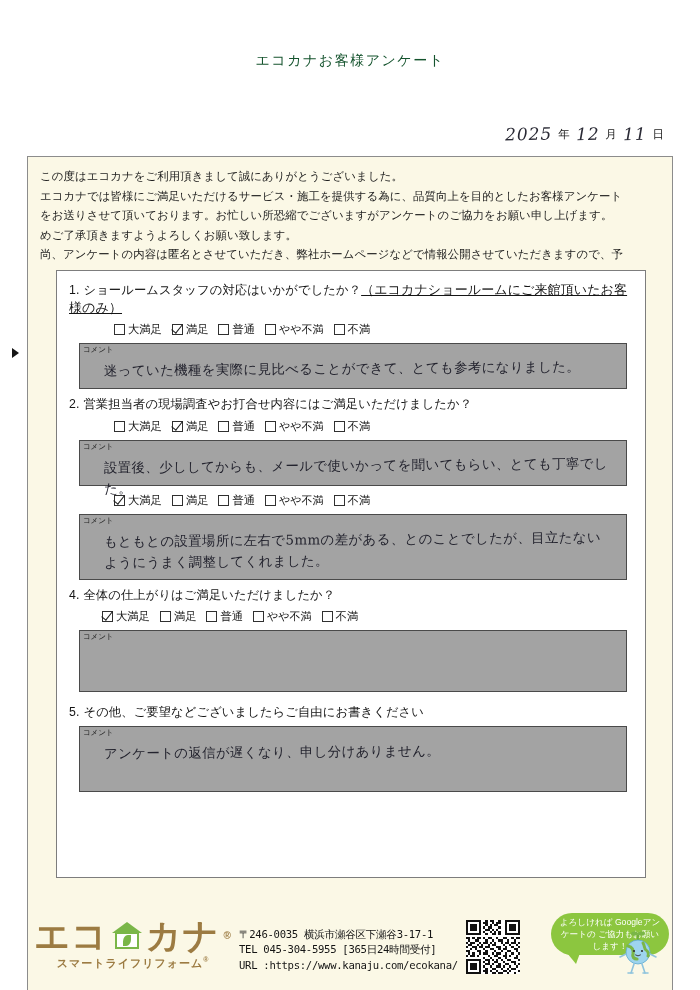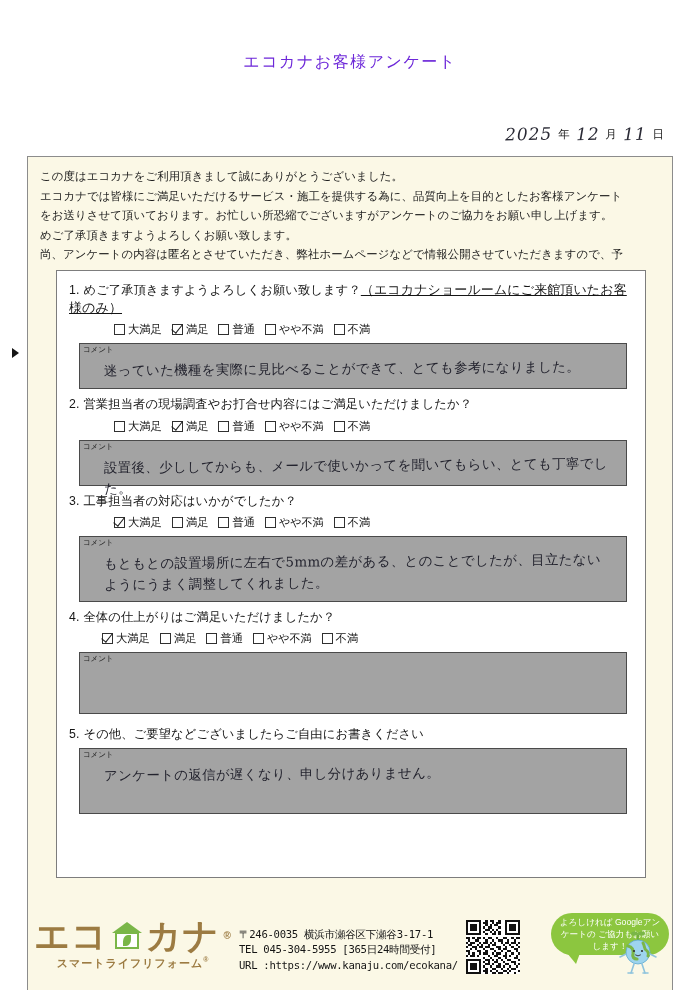--- a/index.html
+++ b/index.html
@@ -16,23 +16,23 @@
     overflow: hidden;
   }
 
   
   .page-title {
     position: absolute;
     top: 52px;
     left: 0;
     width: 700px;
     text-align: center;
-    font-size: 16px;
+    font-size: 14px;
     letter-spacing: 1.5px;
-    color: #6d28d9;
+    color: #14532d;
   }
 
   .date-line {
     position: absolute;
     top: 124px;
     right: 36px;
     display: flex;
     align-items: flex-end;
     gap: 6px;
     font-size: 13px;
@@ -295,21 +295,21 @@
     <p>エコカナでは皆様にご満足いただけるサービス・施工を提供する為に、品質向上を目的としたお客様アンケート</p>
     <p>をお送りさせて頂いております。お忙しい所恐縮でございますがアンケートのご協力をお願い申し上げます。</p>
     <p>めご了承頂きますようよろしくお願い致します。</p>
     <p>尚、アンケートの内容は匿名とさせていただき、弊社ホームページなどで情報公開させていただきますので、予</p>
   </div>
 
   <div class="qpanel">
 
     <div class="question">
       <div class="q-title">
-        <span class="q-num">1.</span><span>めご了承頂きますようよろしくお願い致します？</span><span class="q-sub">（エコカナショールームにご来館頂いたお客様のみ）</span>
+        <span class="q-num">1.</span><span>ショールームスタッフの対応はいかがでしたか？</span><span class="q-sub">（エコカナショールームにご来館頂いたお客様のみ）</span>
       </div>
       <div class="choices">
         <div class="choice">
             <span class="box"></span>
             <span class="choice-label">大満足</span>
           </div>
         <div class="choice">
             <span class="box checked"></span>
             <span class="choice-label">満足</span>
           </div>
@@ -358,23 +358,20 @@
             <span class="choice-label">不満</span>
           </div>
       </div>
       <div class="comment-box h1line">
         <span class="comment-label">コメント</span>
         <div class="comment-text">設置後、少ししてからも、メールで使いかってを聞いてもらい、とても丁寧でした。</div>
       </div>
     </div>
 
     <div class="question">
-      <div class="q-title">
-        <span class="q-num">3.</span><span>工事担当者の対応はいかがでしたか？</span>
-      </div>
       <div class="choices">
         <div class="choice">
             <span class="box checked"></span>
             <span class="choice-label">大満足</span>
           </div>
         <div class="choice">
             <span class="box"></span>
             <span class="choice-label">満足</span>
           </div>
         <div class="choice">

